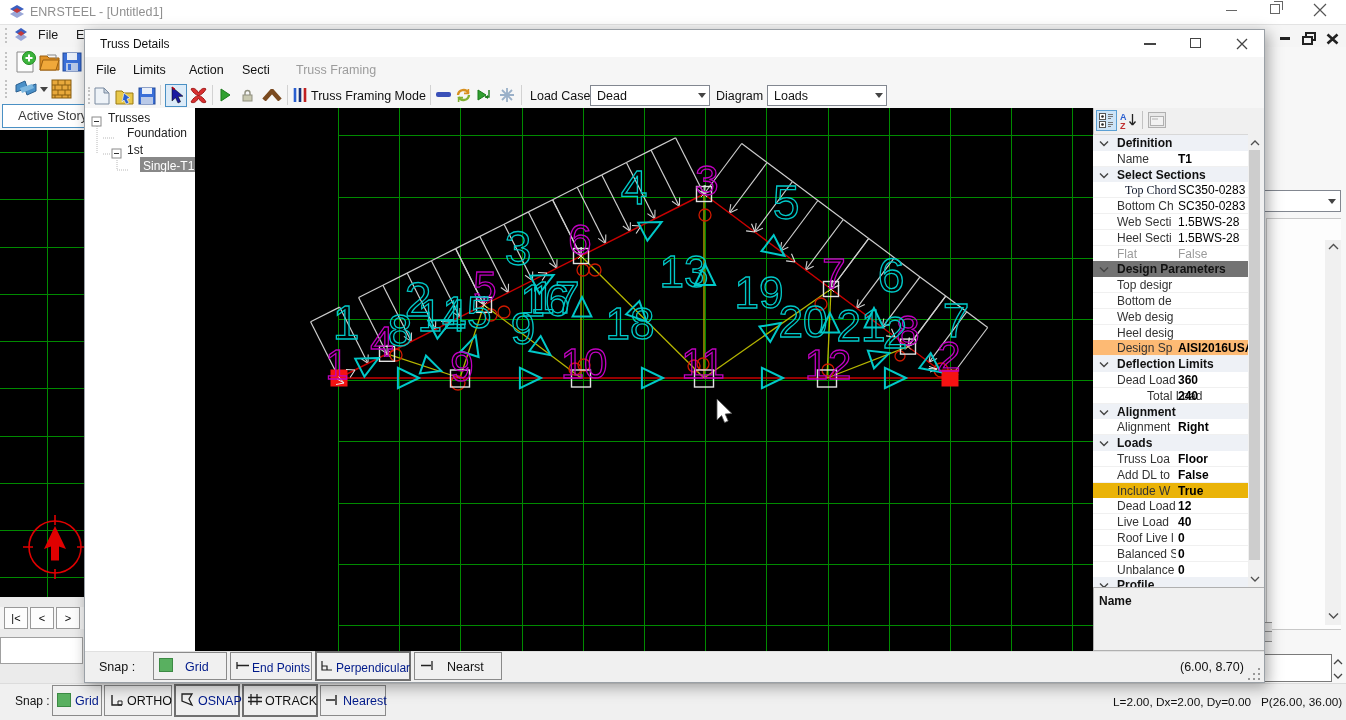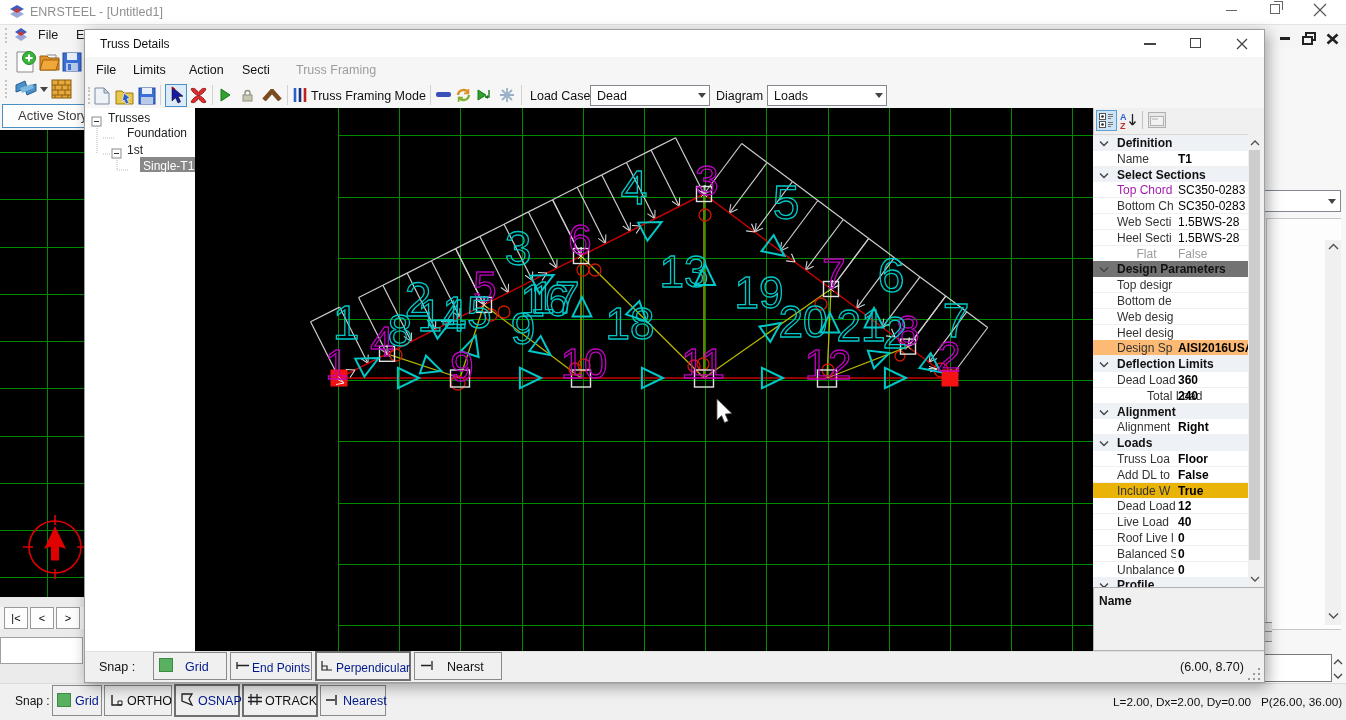--- a/index.html
+++ b/index.html
@@ -544,36 +544,36 @@
     <div style="position:absolute;left:24px;top:1px;font-size:12px;color:#333;white-space:nowrap;width:59px;overflow:hidden;">Name</div>
     <div style="position:absolute;left:85px;top:1px;font-size:12px;color:#000;font-weight:bold;white-space:nowrap;">T1</div>
   </div>
 <div class="abs" style="left:1093px;top:167px;width:155px;height:16px;background:#eef1f6;overflow:hidden;">
     <svg style="position:absolute;left:6px;top:5px;" width="10" height="7">
       <path d="M1 1.5 L5 5.5 L9 1.5" fill="none" stroke="#444" stroke-width="1.4"></path>
     </svg>
     <div style="position:absolute;left:24px;top:1px;font-size:12px;font-weight:bold;color:#111;white-space:nowrap;">Select Sections</div>
   </div>
 <div class="abs" style="left:1093px;top:182px;width:155px;height:16px;background:#fff;border-bottom:1px solid #f0f0f0;overflow:hidden;">
-    <div style="position:absolute;left:24px;top:1px;font-size:12px;color:#a21caf;white-space:nowrap;width:59px;overflow:hidden;">Top Chord</div>
+    <div style="position:absolute;left:32px;top:1px;font-size:12px;color:#0f172a;white-space:nowrap;width:59px;overflow:hidden;font-family:Liberation Serif, serif;">Top Chord</div>
     <div style="position:absolute;left:85px;top:1px;font-size:12px;color:#000;white-space:nowrap;">SC350-0283</div>
   </div>
 <div class="abs" style="left:1093px;top:198px;width:155px;height:16px;background:#fff;border-bottom:1px solid #f0f0f0;overflow:hidden;">
     <div style="position:absolute;left:24px;top:1px;font-size:12px;color:#333;white-space:nowrap;width:59px;overflow:hidden;">Bottom Ch</div>
     <div style="position:absolute;left:85px;top:1px;font-size:12px;color:#000;white-space:nowrap;">SC350-0283</div>
   </div>
 <div class="abs" style="left:1093px;top:214px;width:155px;height:16px;background:#fff;border-bottom:1px solid #f0f0f0;overflow:hidden;padding-left:21px;">
     <div style="position:absolute;left:24px;top:1px;font-size:12px;color:#333;white-space:nowrap;width:59px;overflow:hidden;">Web Secti</div>
     <div style="position:absolute;left:85px;top:1px;font-size:12px;color:#000;white-space:nowrap;">1.5BWS-28</div>
   </div>
 <div class="abs" style="left:1093px;top:230px;width:155px;height:16px;background:#fff;border-bottom:1px solid #f0f0f0;overflow:hidden;">
     <div style="position:absolute;left:24px;top:1px;font-size:12px;color:#333;white-space:nowrap;width:59px;overflow:hidden;">Heel Secti</div>
     <div style="position:absolute;left:85px;top:1px;font-size:12px;color:#000;white-space:nowrap;">1.5BWS-28</div>
   </div>
-<div class="abs" style="left:1093px;top:246px;width:155px;height:16px;background:#fff;border-bottom:1px solid #f0f0f0;overflow:hidden;text-align:center;">
+<div class="abs" style="left:1093px;top:246px;width:155px;height:16px;background:#fff;border-bottom:1px solid #f0f0f0;overflow:hidden;">
     <div style="position:absolute;left:24px;top:1px;font-size:12px;color:#9a9a9a;white-space:nowrap;width:59px;overflow:hidden;">Flat</div>
     <div style="position:absolute;left:85px;top:1px;font-size:12px;color:#9a9a9a;white-space:nowrap;">False</div>
   </div>
 <div class="abs" style="left:1093px;top:261px;width:155px;height:16px;background:#737373;overflow:hidden;">
     <svg style="position:absolute;left:6px;top:5px;" width="10" height="7">
       <path d="M1 1.5 L5 5.5 L9 1.5" fill="none" stroke="#444" stroke-width="1.4"></path>
     </svg>
     <div style="position:absolute;left:24px;top:1px;font-size:12px;font-weight:bold;color:#111;white-space:nowrap;">Design Parameters</div>
   </div>
 <div class="abs" style="left:1093px;top:277px;width:155px;height:16px;background:#fff;border-bottom:1px solid #f0f0f0;overflow:hidden;">

